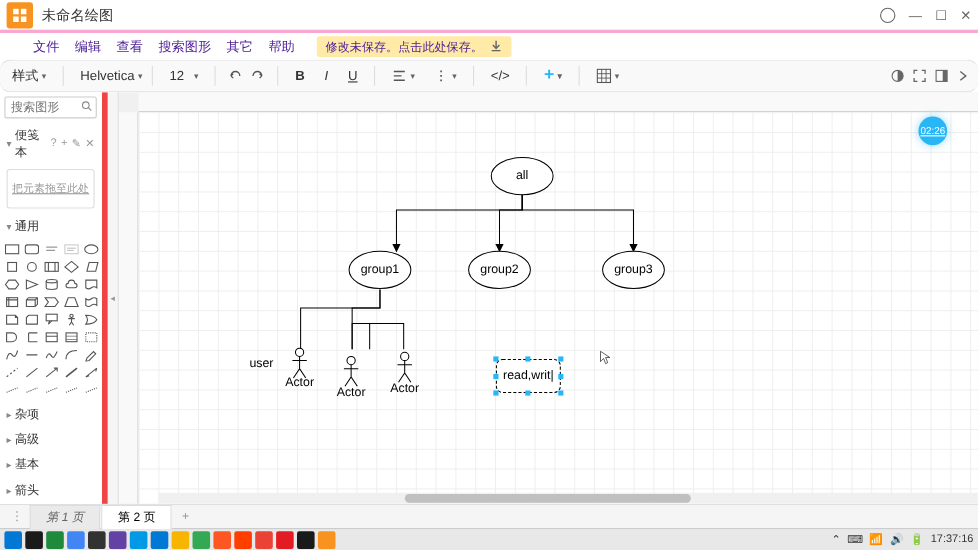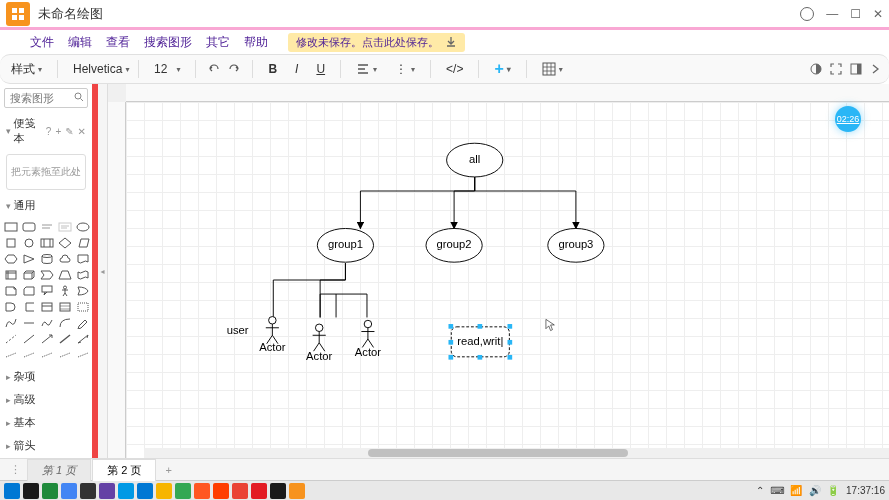--- a/index.html
+++ b/index.html
@@ -32,21 +32,21 @@
 .main { display: flex; height: calc(100% - 84px - 22px - 20px); }
 
 
 .sidebar { width: 98px; background: #fff; border-right: 6px solid #ef4444; display: flex; flex-direction: column; overflow-y: auto; }
 .search-box { padding: 4px; position: relative; }
 .search-box input { width: 100%; padding: 3px 18px 3px 5px; font-size: 11px; border: 1px solid #ccc; border-radius: 2px; }
 .search-icn { position: absolute; right: 8px; top: 8px; width: 10px; height: 10px; }
 .panel-hdr { padding: 4px 6px; font-size: 11px; color: #333; display: flex; align-items: center; cursor: pointer; }
 .panel-hdr .arrow { margin-right: 3px; font-size: 9px; color: #888; }
 .panel-tools { margin-left: auto; display: flex; gap: 4px; font-size: 10px; color: #999; }
-.scratch-drop { margin: 4px 6px; padding: 10px 4px; text-align: center; font-size: 10px; color: #999; border: 1px solid #ddd; border-radius: 3px; }
+.scratch-drop { margin: 4px 6px; padding: 10px 4px; text-align: center; font-size: 10px; color: #999; border: 1px solid #ddd; border-radius: 3px; text-decoration: underline; }
 .shape-grid { display: grid; grid-template-columns: repeat(5, 1fr); gap: 2px; padding: 3px; }
 .shape-cell { width: 16px; height: 14px; display: flex; align-items: center; justify-content: center; cursor: pointer; }
 .shape-cell svg { width: 14px; height: 12px; }
 
 
 .collapse-handle { width: 10px; background: #f5f5f5; border-right: 1px solid #ddd; display: flex; align-items: center; justify-content: center; cursor: pointer; font-size: 8px; color: #999; }
 
 
 .canvas-wrap { flex: 1; position: relative; overflow: hidden; background: #f0f0f0; }
 .ruler-h { position: absolute; top: 0; left: 18px; right: 0; height: 18px; background: #f9f9f9; border-bottom: 1px solid #ccc; }

